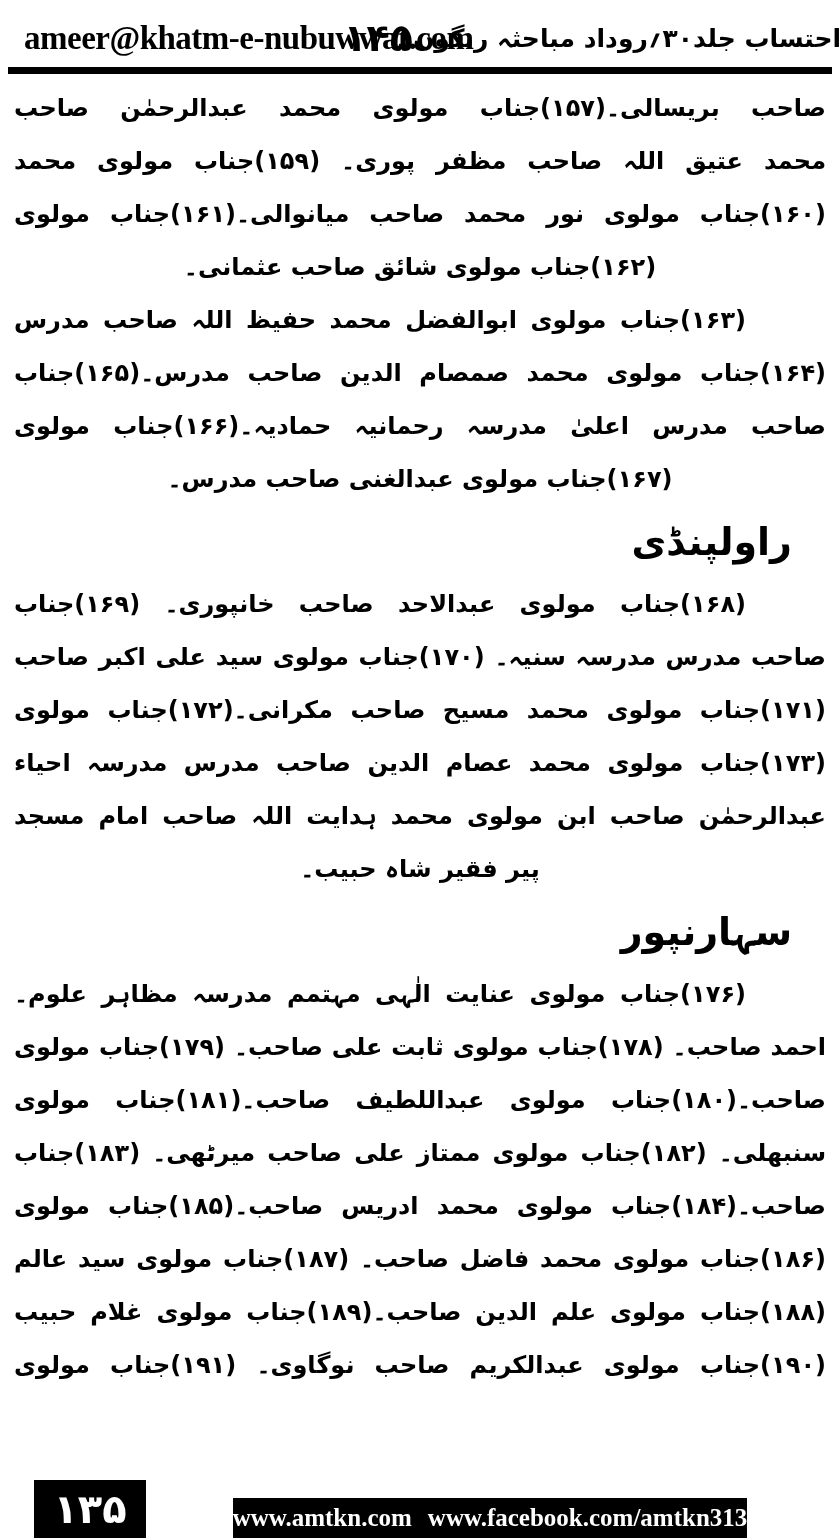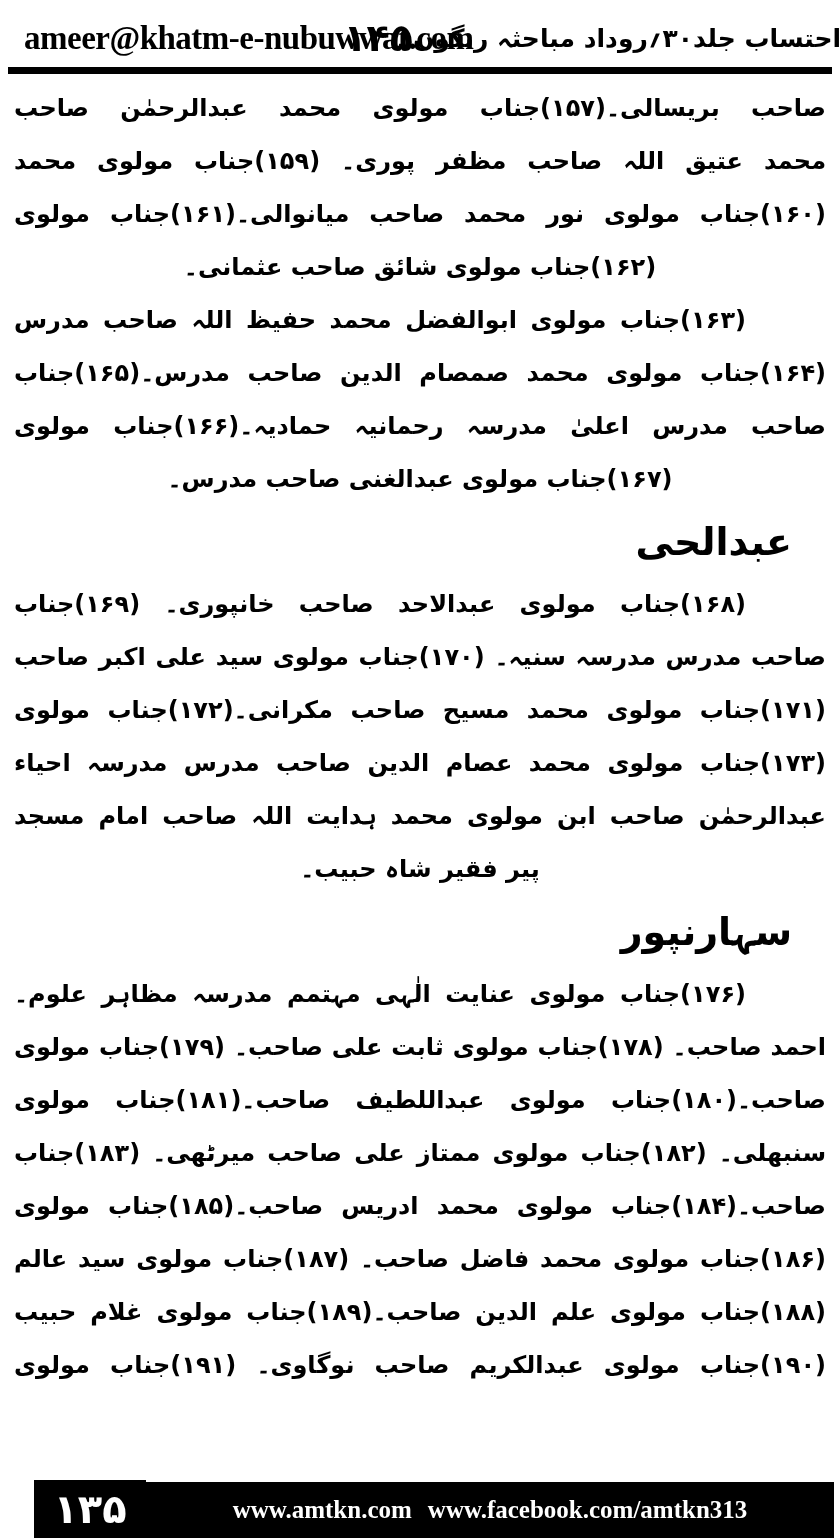--- a/index.html
+++ b/index.html
@@ -96,22 +96,23 @@
     display:flex;
     align-items:center;
     justify-content:center;
     font-weight:bold;
     font-size:40px;
     direction:rtl;
   }
   .footer-right {
     flex:1;
     display:flex;
-    flex-direction:row;
+    flex-direction:column;
     padding-top:2px;
+    align-items:center;
   }
   .footer-rule {
     height:4px;
     background:#000;
     margin-bottom:4px;
   }
   .footer-bar {
     flex:1;
     background:#000;
     color:#fff;
@@ -139,21 +140,21 @@
 
   <div class="doc-body">
       <div class="text-line">صاحب بریسالی۔(۱۵۷)جناب مولوی محمد عبدالرحمٰن صاحب دربھنگوی۔(۱۵۸)جناب مولوی</div>
       <div class="text-line">محمد عتیق اللہ صاحب مظفر پوری۔ (۱۵۹)جناب مولوی محمد عبدالحی صاحب میمن سنگی۔</div>
       <div class="text-line">(۱۶۰)جناب مولوی نور محمد صاحب میانوالی۔(۱۶۱)جناب مولوی عبدالحمید صاحب پشاوری۔</div>
       <div class="text-line center">(۱۶۲)جناب مولوی شائق صاحب عثمانی۔</div>
       <div class="text-line indent">(۱۶۳)جناب مولوی ابوالفضل محمد حفیظ اللہ صاحب مدرس اعلیٰ مدرسہ ڈھاکہ۔</div>
       <div class="text-line">(۱۶۴)جناب مولوی محمد صمصام الدین صاحب مدرس۔(۱۶۵)جناب مولوی ابومحمود محمد عبدالرحمٰن</div>
       <div class="text-line">صاحب مدرس اعلیٰ مدرسہ رحمانیہ حمادیہ۔(۱۶۶)جناب مولوی ابوجعفر اختر الدین صاحب مدرس۔</div>
       <div class="text-line center">(۱۶۷)جناب مولوی عبدالغنی صاحب مدرس۔</div>
-      <div class="section-heading">عبدالحی</div>
+      <div class="section-heading">راولپنڈی</div>
       <div class="text-line indent">(۱۶۸)جناب مولوی عبدالاحد صاحب خانپوری۔ (۱۶۹)جناب مولوی عبداللہ</div>
       <div class="text-line">صاحب مدرس مدرسہ سنیہ۔ (۱۷۰)جناب مولوی سید علی اکبر صاحب متصل جامع مسجد۔</div>
       <div class="text-line">(۱۷۱)جناب مولوی محمد مسیح صاحب مکرانی۔(۱۷۲)جناب مولوی محمد مجید صاحب امام الجمعہ۔</div>
       <div class="text-line">(۱۷۳)جناب مولوی محمد عصام الدین صاحب مدرس مدرسہ احیاء العلوم۔(۱۷۴)جناب مولوی</div>
       <div class="text-line">عبدالرحمٰن صاحب ابن مولوی محمد ہدایت اللہ صاحب امام مسجد اہل حدیث۔(۱۷۵)جناب مولوی</div>
       <div class="text-line center">پیر فقیر شاہ حبیب۔</div>
       <div class="section-heading">سہارنپور</div>
       <div class="text-line indent">(۱۷۶)جناب مولوی عنایت الٰہی مہتمم مدرسہ مظاہر علوم۔(۱۷۷)جناب مولانا خلیل</div>
       <div class="text-line">احمد صاحب۔ (۱۷۸)جناب مولوی ثابت علی صاحب۔ (۱۷۹)جناب مولوی عبدالرحمٰن</div>
       <div class="text-line">صاحب۔(۱۸۰)جناب مولوی عبداللطیف صاحب۔(۱۸۱)جناب مولوی عبدالوحید صاحب</div>

